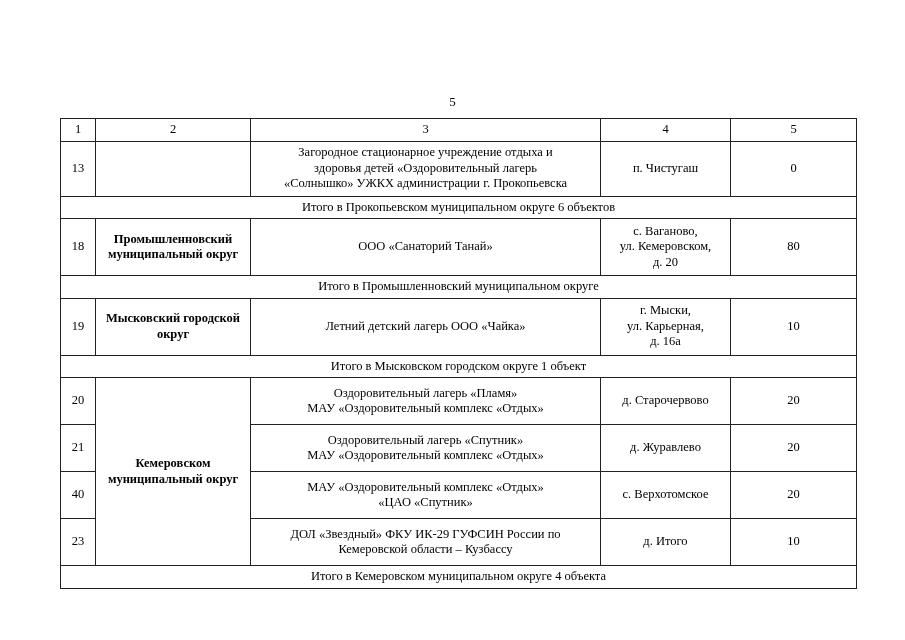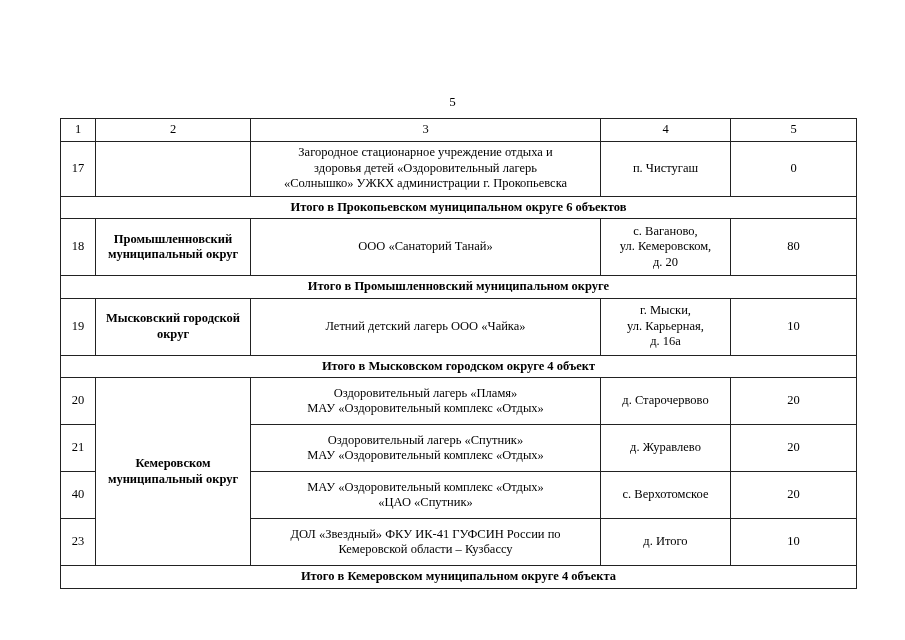--- a/index.html
+++ b/index.html
@@ -63,21 +63,21 @@
 
   
   col.c1 { width: 35px; }
   col.c2 { width: 155px; }
   col.c3 { width: 350px; }
   col.c4 { width: 130px; }
   col.c5 { width: 126px; }
 
   td.num-col { font-size: 13px; }
   td.header-num { font-size: 13.5px; padding: 1px 2px; line-height: 16px; }
-  td.total-row { padding: 5px 4px; font-size: 13px; font-weight: bold; }
+  td.total-row { padding: 5px 4px; font-size: 13px; }
   td.region-cell { line-height: 16px; font-weight: bold; }
   td.addr-cell { line-height: 15.5px; }
   td.empty-cell { }
 
   .r17 td { height: 48px; }
   .r18 td { height: 50px; }
   .r19 td { height: 50px; }
   .r20 td, .r21 td, .r22 td, .r23 td { height: 40px; }
 </style>
 </head>
@@ -100,21 +100,21 @@
 
         <tr>
           <td class="header-num">1</td>
           <td class="header-num">2</td>
           <td class="header-num">3</td>
           <td class="header-num">4</td>
           <td class="header-num">5</td>
         </tr>
 
         <tr class="r17">
-          <td class="num-col">17</td>
+          <td class="num-col">13</td>
           <td class="empty-cell"></td>
           <td>
             <span>Загородное стационарное учреждение отдыха и</span><br>
             <span>здоровья детей «Оздоровительный лагерь</span><br>
             <span>«Солнышко» УЖКХ администрации г. Прокопьевска</span>
           </td>
           <td class="addr-cell">п. Чистугаш</td>
           <td class="num-col">0</td>
         </tr>
 
@@ -150,21 +150,21 @@
           <td>Летний детский лагерь ООО «Чайка»</td>
           <td class="addr-cell">
             <span>г. Мыски,</span><br>
             <span>ул. Карьерная,</span><br>
             <span>д. 16а</span>
           </td>
           <td class="num-col">10</td>
         </tr>
 
         <tr>
-          <td class="total-row" colspan="5">Итого в Мысковском городском округе 4 объект</td>
+          <td class="total-row" colspan="5">Итого в Мысковском городском округе 1 объект</td>
         </tr>
 
         <tr class="r20">
           <td class="num-col">20</td>
           <td class="region-cell" rowspan="4">
             <span>Кемеровском</span><br>
             <span>муниципальный округ</span>
           </td>
           <td>
             <span>Оздоровительный лагерь «Пламя»</span><br>
@@ -190,21 +190,21 @@
             <span>МАУ «Оздоровительный комплекс «Отдых»</span><br>
             <span>«ЦАО «Спутник»</span>
           </td>
           <td class="addr-cell">с. Верхотомское</td>
           <td class="num-col">20</td>
         </tr>
 
         <tr class="r23">
           <td class="num-col">23</td>
           <td>
-            <span>ДОЛ «Звездный» ФКУ ИК-41 ГУФСИН России по</span><br>
+            <span>ДОЛ «Звездный» ФКУ ИК-29 ГУФСИН России по</span><br>
             <span>Кемеровской области – Кузбассу</span>
           </td>
           <td class="addr-cell">д. Итого</td>
           <td class="num-col">10</td>
         </tr>
 
         <tr>
           <td class="total-row" colspan="5">Итого в Кемеровском муниципальном округе 4 объекта</td>
         </tr>
 

